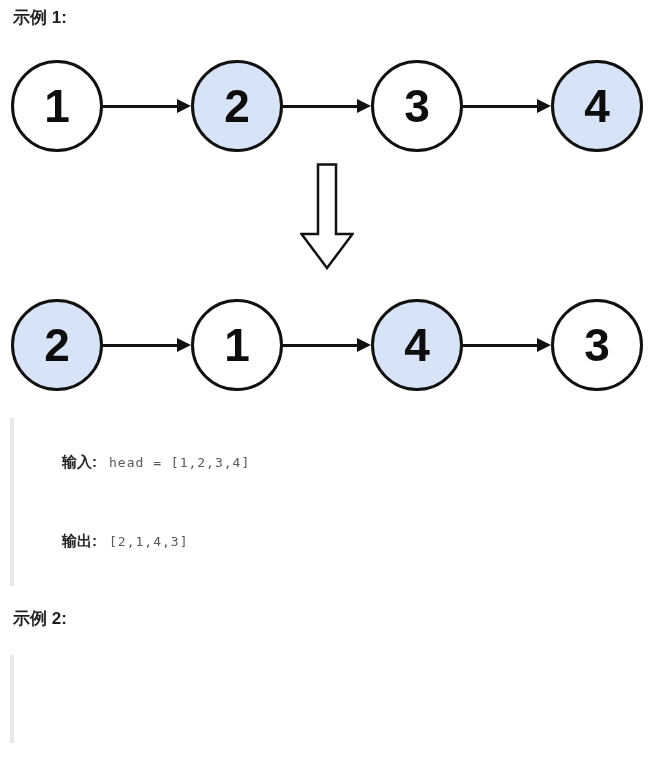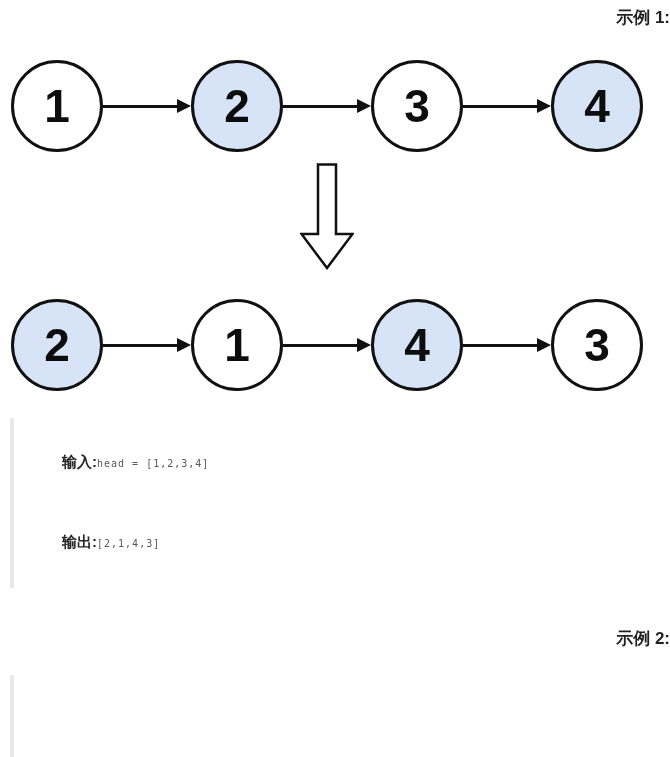--- a/index.html
+++ b/index.html
@@ -12,23 +12,22 @@
     font-family: "Liberation Sans", sans-serif;
     padding-top: 8px;
     box-sizing: border-box;
   }
   h3.example-heading {
     margin: 0 0 0 13px;
     font-size: 17px;
     line-height: 20px;
     font-weight: bold;
     color: var(--heading-text, #1f1f1f);
-    text-align: right;
   }
-  h3.h2 { margin-top: 41px; }
+  h3.h2 { margin-top: 23px; }
 
   
   .list-row {
     display: flex;
     align-items: center;
     margin-left: 11px;
     height: 92px;
   }
   .row-before { margin-top: 32px; }
   .row-after  { margin-top: 29px; }
@@ -83,22 +82,22 @@
   .io-block.first { margin-top: 27px; }
   .io-line { font-size: 15px; line-height: 26px; white-space: pre; }
   .io-label {
     font-weight: bold;
     color: var(--label-text, #262626);
     font-size: 15px;
   }
   .io-value {
     font-family: "DejaVu Sans Mono", monospace;
     color: var(--code-text, #595959);
-    font-size: 10px;
-    margin-left: 0;
+    font-size: 13px;
+    margin-left: 12px;
     letter-spacing: 1px;
   }
 
   .watermark {
     position: absolute;
     right: 10px;
     bottom: 8px;
     font-size: 13px;
     color: var(--watermark-text, #c9c9c9);
   }

